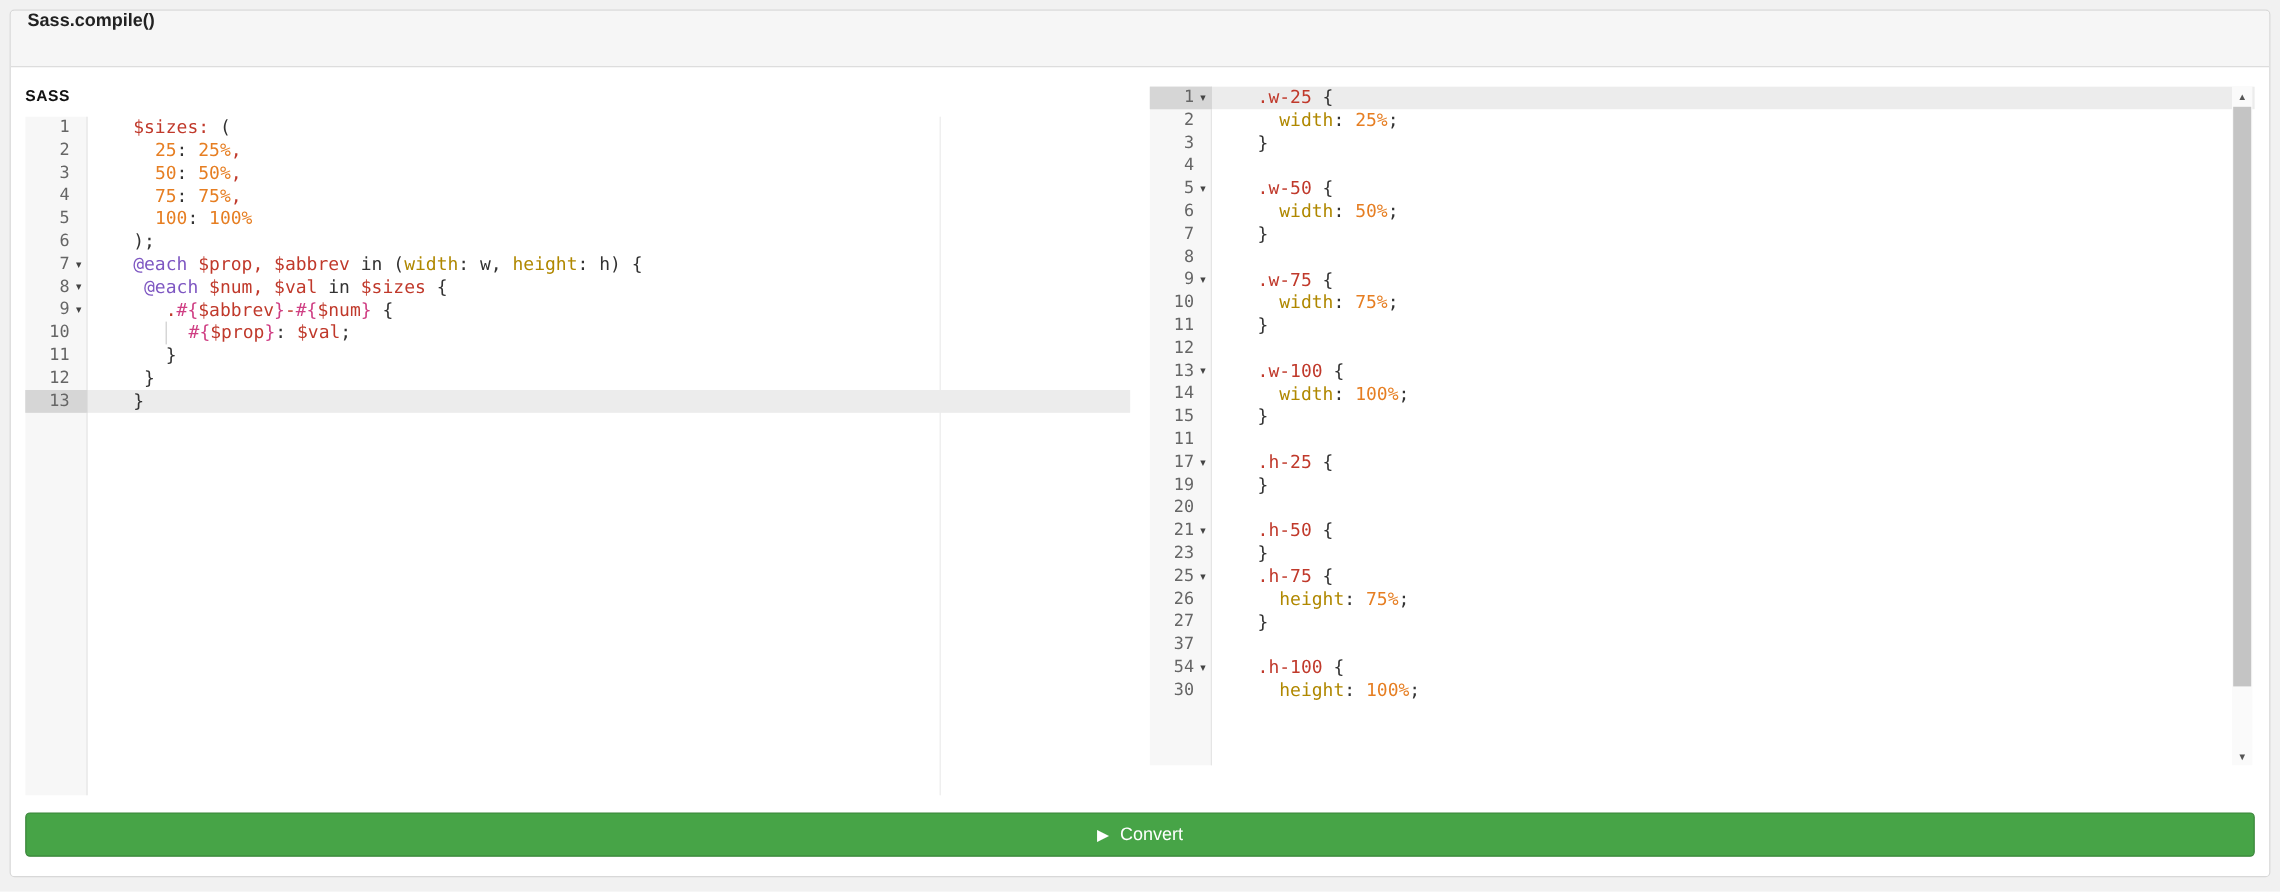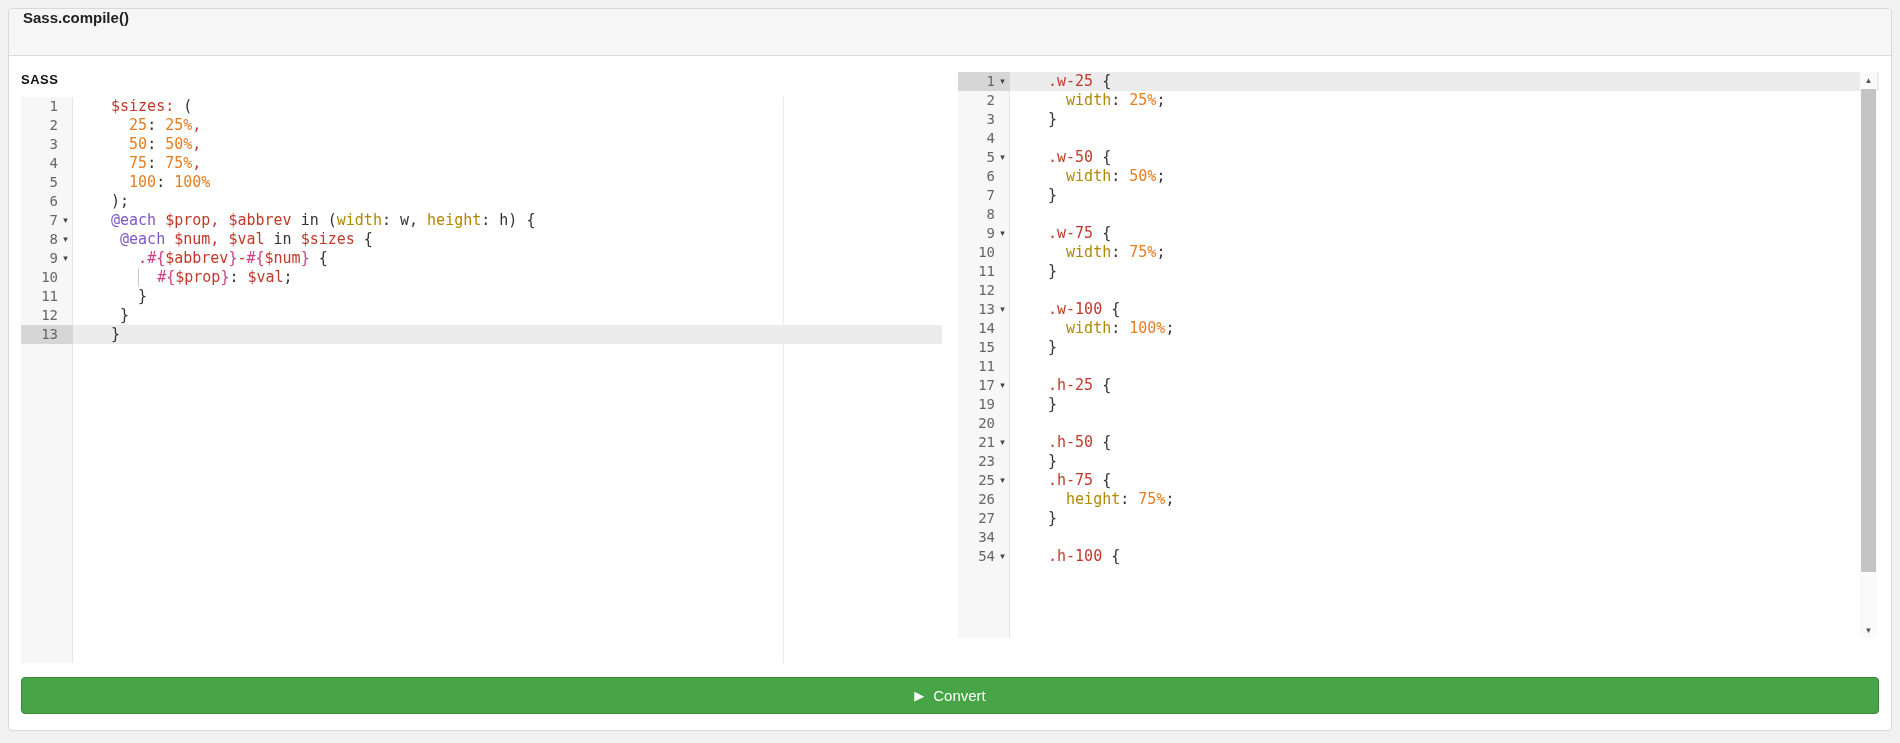--- a/index.html
+++ b/index.html
@@ -422,31 +422,38 @@
             </div>
             <div class="line">
               <div class="gut">
                 <span class="lnum">27</span>
                 <span class="fold"></span>
               </div>
               <div class="code"><span class="tok tok-plain">}</span></div>
             </div>
             <div class="line">
               <div class="gut">
-                <span class="lnum">34</span>
+                <span class="lnum">37</span>
                 <span class="fold"></span>
               </div>
               <div class="code"></div>
             </div>
             <div class="line">
               <div class="gut">
                 <span class="lnum">54</span>
                 <span class="fold">▾</span>
               </div>
               <div class="code"><span class="tok tok-red">.h-100</span><span class="tok tok-plain"> {</span></div>
+            </div>
+            <div class="line">
+              <div class="gut">
+                <span class="lnum">30</span>
+                <span class="fold"></span>
+              </div>
+              <div class="code"><span class="tok tok-plain">  </span><span class="tok tok-olive">height</span><span class="tok tok-plain">: </span><span class="tok tok-orange">100%</span><span class="tok tok-plain">;</span></div>
             </div>
           </div>
       </div>
     </div>
     <button class="convert-btn">
       <span class="play">▶</span>
       <span>Convert</span>
     </button>
   </div>
 </div>

